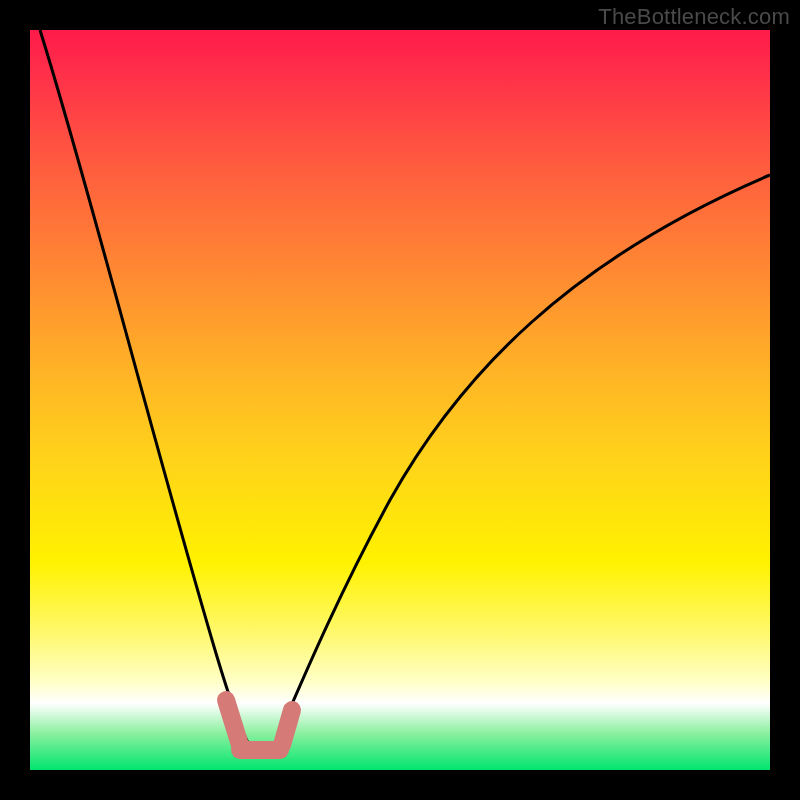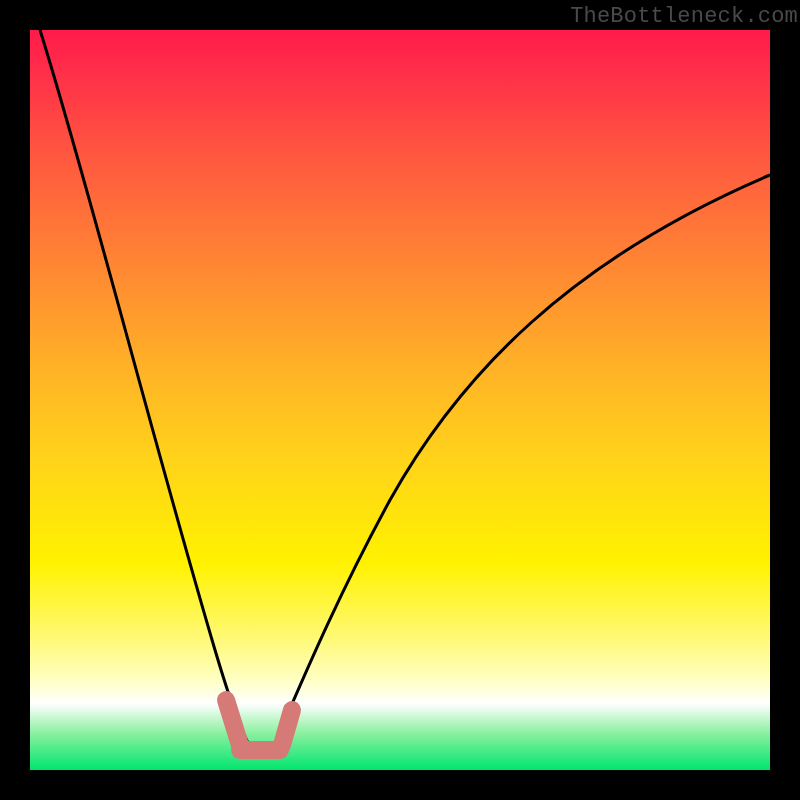--- a/index.html
+++ b/index.html
@@ -26,22 +26,22 @@
       #fff200 72%,
       #fff973 82%,
       #ffffc6 88%,
       #ffffff 91%,
       #8cf0a0 95%,
       #00e56e 100%);
   }
   .watermark {
     position: absolute;
     top: 4px;
-    right: 2px;
-    font-family: Liberation Mono, monospace;
+    right: 10px;
+    font-family: Liberation Sans, sans-serif;
     font-size: 22px;
     color: #4a4a4a;
     letter-spacing: 0.2px;
     user-select: none;
   }
   svg.curve {
     position: absolute;
     left: 30px;
     top: 30px;
     width: 740px;

